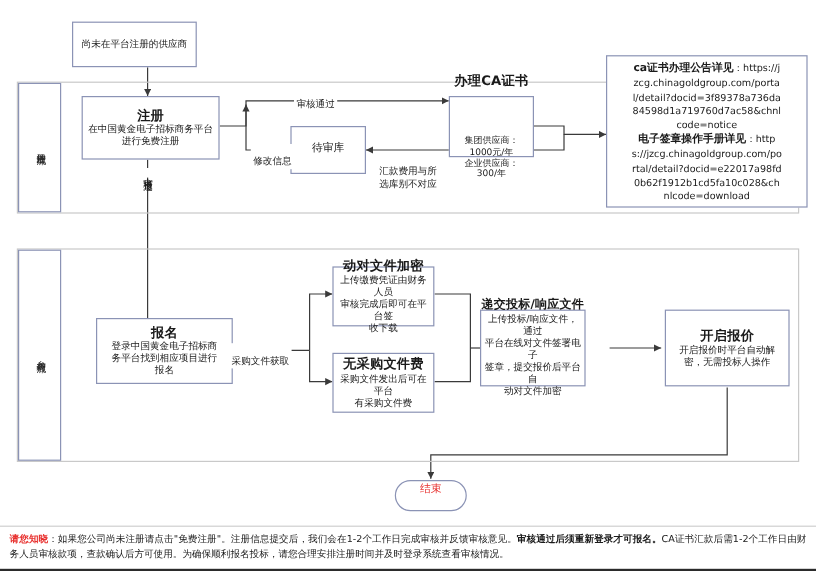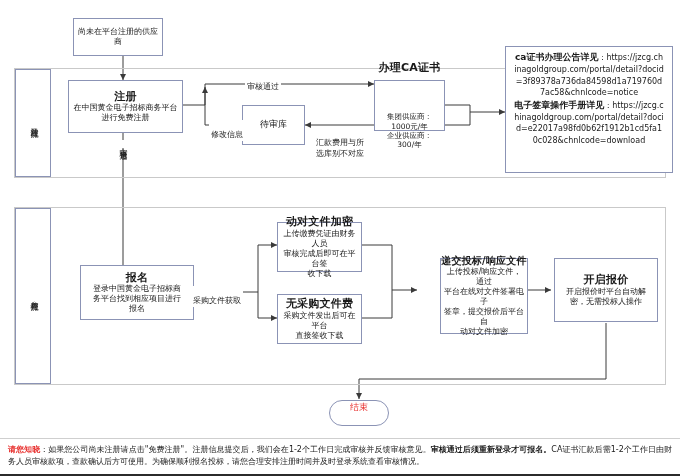--- a/index.html
+++ b/index.html
@@ -52,21 +52,21 @@
   }
   .edge-label.vert {
     writing-mode: vertical-rl; text-orientation: upright;
     letter-spacing: 1px; padding: 2px 0;
   }
 
   .infobox {
     position: absolute;
     border: 1px solid #8b93b5;
     background: #fff;
-    padding: 4px 8px;
+    padding: 4px 20px;
     font-size: 8px; line-height: 1.45; color: #1a1a1a;
     text-align: center;
     word-break: break-all;
   }
   .infobox b { font-size: 9px; }
 
   .terminator {
     position: absolute;
     border: 1px solid #8b93b5;
     border-radius: 14px;
@@ -130,21 +130,21 @@
   <div class="lane" style="left:14px; top:68px; width:652px; height:110px;"></div>
   <div class="lane-label" style="left:15px; top:69px; width:36px; height:108px;">
     <span>注册流程</span>
   </div>
 
   <div class="lane" style="left:14px; top:207px; width:652px; height:178px;"></div>
   <div class="lane-label" style="left:15px; top:208px; width:36px; height:176px;">
     <span>参与流程</span>
   </div>
 
-  <div class="node" style="left:73px; top:18px; width:90px; height:38px;">
+  <div class="node" style="left:60px; top:18px; width:104px; height:38px;">
     <div class="sub">尚未在平台注册的供应商</div>
   </div>
 
   <div class="node" style="left:68px; top:80px; width:115px; height:53px;">
     <div class="ttl">注册</div>
     <div class="sub" style="white-space:pre-line">在中国黄金电子招标商务平台
 进行免费注册</div>
   </div>
 
   <div class="node" style="left:242px; top:105px; width:63px; height:40px;">
@@ -167,24 +167,24 @@
   <div class="node" style="left:277px; top:222px; width:85px; height:50px;">
     <div class="ttl">动对文件加密</div>
     <div class="sub" style="white-space:pre-line">上传缴费凭证由财务人员
 审核完成后即可在平台签
 收下载</div>
   </div>
 
   <div class="node" style="left:277px; top:294px; width:85px; height:50px;align-items:center;">
     <div class="ttl">无采购文件费</div>
     <div class="sub" style="white-space:pre-line">采购文件发出后可在平台
-直接签收下载</div>
-  </div>
-
-  <div class="node" style="left:440px; top:258px; width:88px; height:76px;">
+有采购文件费</div>
+  </div>
+
+  <div class="node" style="left:400px; top:258px; width:88px; height:64px;">
     <div class="ttl" style="font-size:10px">递交投标/响应文件</div>
     <div class="sub" style="white-space:pre-line">上传投标/响应文件，通过
 平台在线对文件签署电子
 签章，提交报价后平台自
 动对文件加密</div>
   </div>
 
   <div class="node" style="left:554px; top:258px; width:104px; height:64px;">
     <div class="ttl">开启报价</div>
     <div class="sub" style="white-space:pre-line">开启报价时平台自动解

